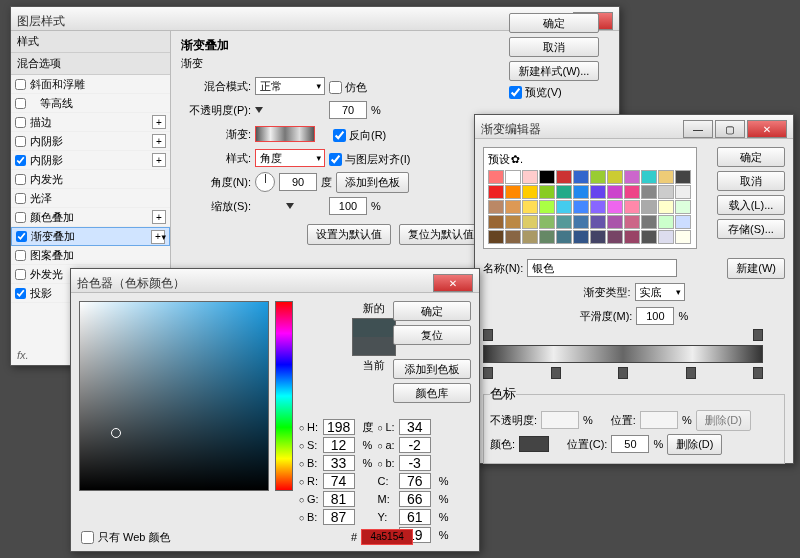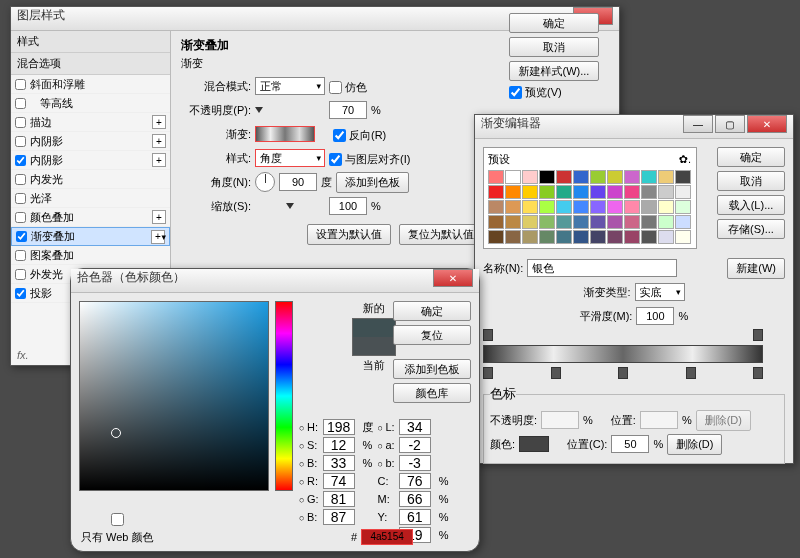--- a/index.html
+++ b/index.html
@@ -1,19 +1,19 @@
 <!DOCTYPE html>
 <html><head>
 <meta charset="utf-8">
 <style>
 * { box-sizing: border-box; margin: 0; padding: 0; font-family: "Microsoft YaHei", SimSun, sans-serif; font-size: 11px; }
 body { background: #4a4a4a; width: 800px; height: 558px; position: relative; overflow: hidden; }
 
 .window { position: absolute; background: #eaeaea; border: 1px solid #555; box-shadow: 2px 2px 8px rgba(0,0,0,0.4); }
-.titlebar { height: 24px; background: linear-gradient(#fafafa,#e0e0e0); display: flex; align-items: flex-start; padding: 0 6px; border-bottom: 1px solid #bbb; }
+.titlebar { height: 24px; background: linear-gradient(#fafafa,#e0e0e0); display: flex; align-items: flex-end; padding: 0 6px; border-bottom: 1px solid #bbb; }
 .titlebar .title { flex: 1; font-size: 12px; color: #333; }
 .winbtn { width: 30px; height: 18px; display: inline-flex; align-items: center; justify-content: center; margin-left: 2px; border: 1px solid #888; background: linear-gradient(#f5f5f5,#d5d5d5); font-size: 10px; }
 .winbtn.close { background: linear-gradient(#e77,#c33); color: #fff; width: 40px; }
 
 .btn { display: block; width: 80px; height: 20px; text-align: center; line-height: 18px; border: 1px solid #888; background: linear-gradient(#fdfdfd,#e2e2e2); border-radius: 2px; margin-bottom: 4px; font-size: 11px; }
 .btnw { width: 90px; }
 
 
 #lsw { left: 10px; top: 6px; width: 610px; height: 360px; }
 #lsw .body { display: flex; height: calc(100% - 24px); }
@@ -41,52 +41,52 @@
 
 .rbtns { position: absolute; right: 10px; top: 6px; width: 100px; }
 .chkrow { display: flex; align-items: center; gap: 3px; font-size: 11px; margin-top: 2px; }
 
 
 #gew { left: 474px; top: 114px; width: 320px; height: 350px; }
 #gew .body { padding: 8px; height: calc(100% - 24px); position: relative; }
 #gew .gbtns { position: absolute; right: 8px; top: 8px; width: 68px; }
 #gew .gbtns .btn { width: 68px; }
 .presets { border: 1px solid #999; padding: 4px; width: 214px; background: #fff; }
-.preshead { display: flex; align-items: center; justify-content: space-between; margin-bottom: 3px; }
+.preshead { display: flex; align-items: center; justify-content: flex-start; margin-bottom: 3px; }
 .gear { width: 14px; height: 14px; display: inline-flex; align-items: center; justify-content: center; }
 .presgrid { display: grid; grid-template-columns: repeat(12, 16px); grid-auto-rows: 14px; gap: 1px; }
 .presgrid div { border: 1px solid #aaa; }
 .namebox { border: 1px solid #888; background: #fff; height: 18px; width: 150px; padding: 0 4px; line-height: 16px; display: inline-block; }
 .gradslider { width: 280px; height: 18px; border: 1px solid #444; background: linear-gradient(90deg,#333,#eee,#666,#eee,#333); margin: 4px 0; }
 .stoprow { display: flex; justify-content: space-between; width: 280px; }
 .stop { width: 10px; height: 12px; background: #555; border: 1px solid #333; }
 .fldset { border: 1px solid #bbb; padding: 6px; margin-top: 6px; }
 .fldset .lg { font-size: 13px; }
 .colorswatch { width: 30px; height: 16px; border: 1px solid #333; background: #444; display: inline-block; }
 
 
-#cpw { left: 70px; top: 268px; width: 410px; height: 284px; border-radius: 13px; }
+#cpw { left: 70px; top: 268px; width: 410px; height: 284px; }
 #cpw .body { padding: 8px; height: calc(100% - 24px); display: flex; gap: 6px; position: relative; }
 .satbox { width: 190px; height: 190px; border: 1px solid #666; position: relative;
   background: linear-gradient(to top, #000, rgba(0,0,0,0)), linear-gradient(to right, #fff, rgba(255,255,255,0)), #1d9be0; }
 .satbox .pick { position: absolute; left: 31px; top: 126px; width: 10px; height: 10px; border: 1px solid #fff; border-radius: 50%; }
 .huebar { width: 18px; height: 190px; border: 1px solid #666;
   background: linear-gradient(red,magenta,blue,cyan,lime,yellow,red); }
 .prev { display: flex; flex-direction: column; align-items: center; gap: 2px; }
 .prevbox { width: 44px; height: 44px; border: 1px solid #666; display: flex; flex-direction: column; }
 .prevbox .h { flex:1; background:#3f5053; } .prevbox .l { flex:1; background:#4a5154; }
 .numgrid { display: grid; grid-template-columns: auto 36px auto auto 36px auto; gap: 2px 4px; align-items: center; }
 .numgrid .lbl::before { content: "○ "; font-size: 9px; }
 .numgrid .lbl2::before { content: "○ "; font-size: 9px; }
 .numgrid input { width: 32px; height: 16px; border: 1px solid #888; text-align: center; font-size: 14px; }
 .cbtns { position: absolute; right: 8px; top: 8px; width: 78px; }
 .cbtns .btn { width: 78px; }
 .hexrow { position: absolute; bottom: 6px; left: 280px; display: flex; align-items: center; gap: 4px; }
 .hexrow .hv { width: 52px; height: 16px; border: 1px solid #e44; background: #b91c1c; text-align: center; line-height: 14px; font-size: 10px; }
-.webrow { position: absolute; bottom: 6px; left: 10px; display: flex; align-items: center; gap: 4px; flex-direction: column; }
+.webrow { position: absolute; bottom: 6px; left: 10px; display: flex; align-items: center; gap: 4px; }
 .fx { position: absolute; bottom: 4px; left: 6px; font-style: italic; color: #666; }
 </style>
 </head>
 <body>
 
 <div class="window" id="lsw">
   <div class="titlebar">
     <span class="title">图层样式</span>
     <span class="winbtn close">✕</span>
   </div>

